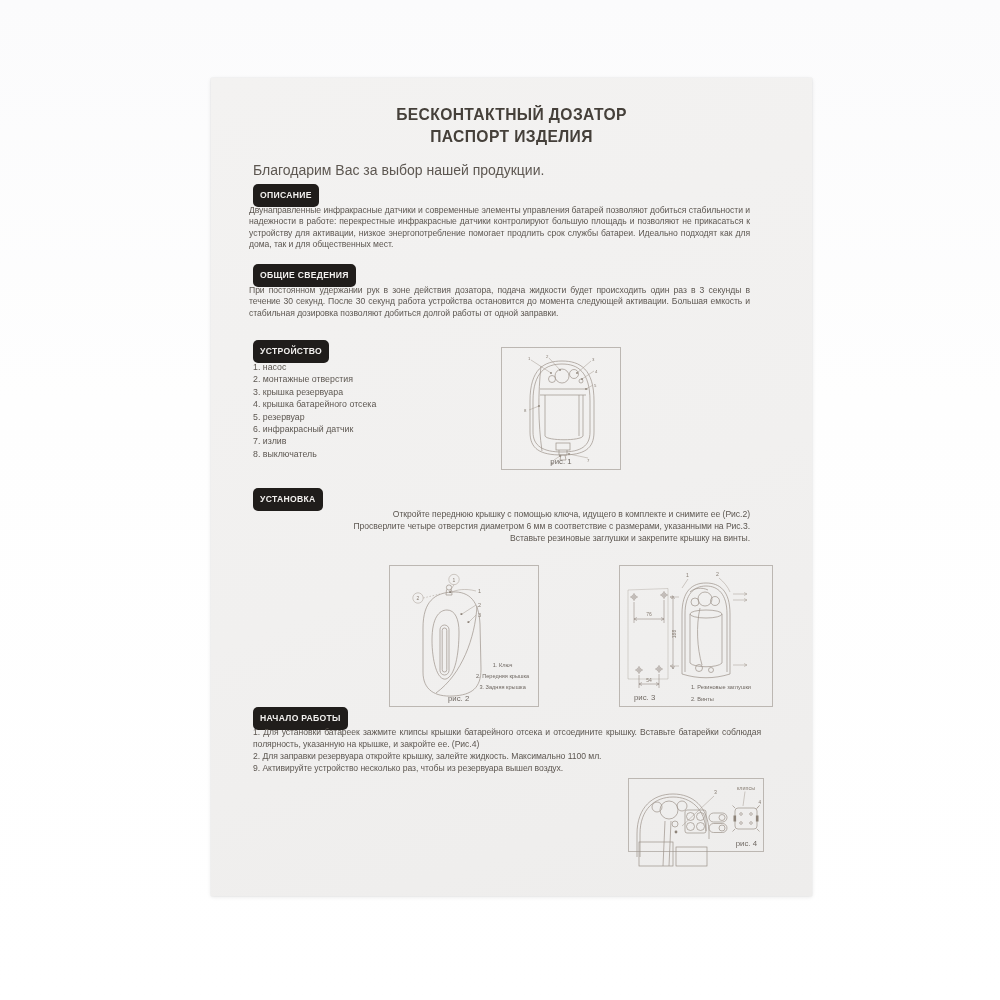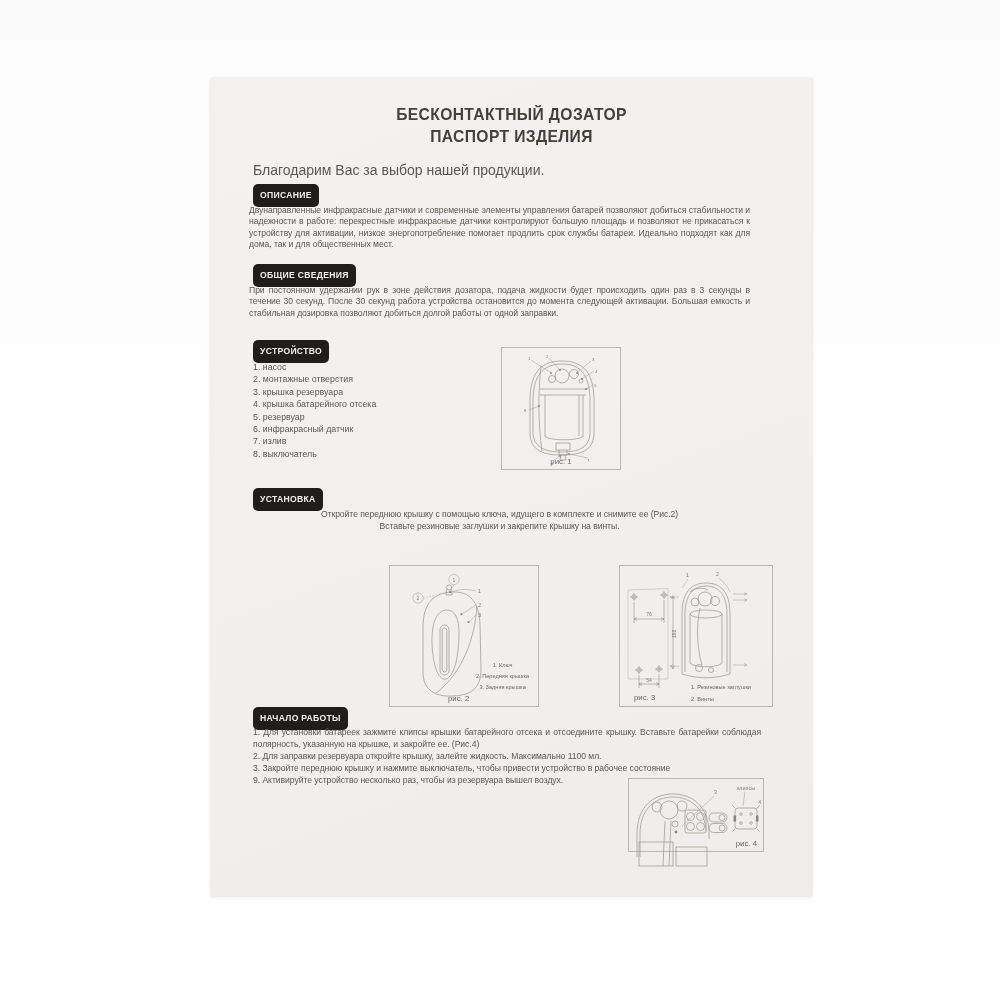--- a/index.html
+++ b/index.html
@@ -22,21 +22,21 @@
   .intro { position:absolute; left:42px; top:84px; font-size:14px; color:#5d5751; }
   .badge {
     position:absolute; left:42px; background:#201d1b; color:#f3f1ef;
     font-size:8.6px; font-weight:bold; line-height:9px; padding:7px 7px;
     border-radius:5px; letter-spacing:.3px; white-space:nowrap;
   }
   .para {
     position:absolute; left:38px; width:501px; font-size:8.6px;
     line-height:11.4px; color:#5d5751; text-align:justify; letter-spacing:-.05px;
   }
-  .lines { text-align:center; }
+  .lines { text-align:right; }
   .lines div { white-space:nowrap; line-height:12.2px; }
   .devlist {
     position:absolute; left:42px; top:283px; font-size:8.8px;
     line-height:12.4px; color:#5d5751;
   }
   .startlist {
     position:absolute; left:42px; top:649px; width:508px; font-size:8.6px;
     line-height:11.9px; color:#5d5751; letter-spacing:-.05px;
   }
   .startlist .justify { text-align:justify; }
@@ -119,20 +119,21 @@
         <text x="85" y="114">7</text>
         <text x="22" y="64">8</text>
       </g>
     </svg>
     <div class="figcap" style="left:0;right:0;bottom:3px;text-align:center">рис. 1</div>
   </div>
 
   <div class="badge" style="top:410px">УСТАНОВКА</div>
   <div class="para lines" style="top:430px">
     <div>Откройте переднюю крышку с помощью ключа, идущего в комплекте и снимите ее (Рис.2)</div>
+    <div>Просверлите четыре отверстия диаметром 6 мм в соответствие с размерами, указанными на Рис.3.</div>
     <div>Вставьте резиновые заглушки и закрепите крышку на винты.</div>
   </div>
 
   <div class="fig" style="left:142px; top:487px; width:150px; height:142px;text-align:center;">
     <svg width="148" height="140" viewBox="0 0 148 140">
       <g class="sk">
         <path d="M33,62 C33,35 45,27 62,26 C80,25 89,36 90,58 L91,103 C91,122 82,129 63,130 C45,131 33,124 33,106 Z"></path>
         <path d="M42,74 C42,52 49,44 57,44 C65,44 69,53 69,66 C69,88 65,110 56,113 C47,115 42,94 42,74 Z"></path>
         <rect x="50" y="59" width="9" height="50" rx="4.5"></rect>
         <rect x="52.2" y="62" width="4.6" height="44" rx="2.3"></rect>
@@ -221,21 +222,20 @@
       <div>1. Резиновые заглушки</div>
       <div>2. Винты</div>
     </div>
     <div class="figcap" style="left:14px; bottom:4px;">рис. 3</div>
   </div>
 
   <div class="badge" style="top:629px">НАЧАЛО РАБОТЫ</div>
   <div class="startlist">
     <div class="justify">1. Для установки батареек зажмите клипсы крышки батарейного отсека и отсоедините крышку. Вставьте батарейки соблюдая полярность, указанную на крышке, и закройте ее. (Рис.4)</div>
     <div>2. Для заправки резервуара откройте крышку, залейте жидкость. Максимально 1100 мл.</div>
-    <div>3. Закройте переднюю крышку и нажмите выключатель, чтобы привести устройство в рабочее состояние</div>
     <div>9. Активируйте устройство несколько раз, чтобы из резервуара вышел воздух.</div>
   </div>
 
   <div class="fig" style="left:381px; top:700px; width:136px; height:74px;">
     <svg width="134" height="92" viewBox="0 0 134 92">
       <g class="sk">
         <path d="M8,78 L8,55 C8,28 24,15 44,15 C64,15 79,28 80,52 L80,60"></path>
         <path d="M11,78 L11,55 C11,30 26,18 44,18 C62,18 76,30 77,52"></path>
         <rect x="10" y="63" width="34" height="24"></rect>
         <rect x="47" y="68" width="31" height="19"></rect>

